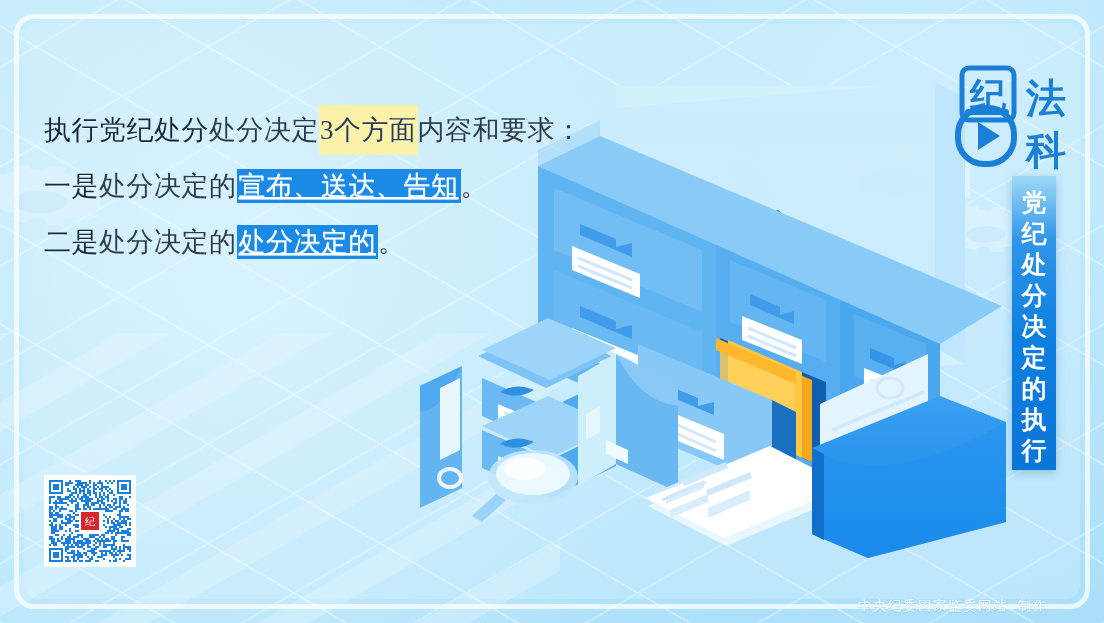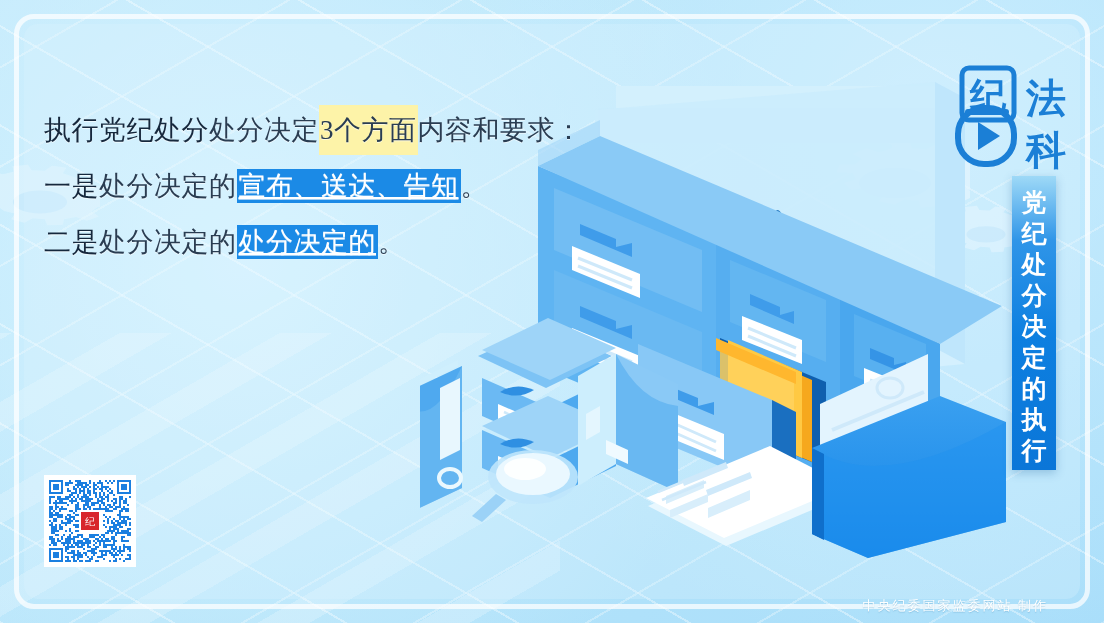--- a/index.html
+++ b/index.html
@@ -54,21 +54,21 @@
   .vbanner span{ color:#fff; font-size:25px; font-weight:bold; line-height:31px;
     font-family:"Liberation Serif",serif; }
 
   
   .qr{ position:absolute; left:44px; bottom:56px; width:92px; height:92px; background:#fff;
     padding:5px; z-index:7; }
   .qr-cv{ width:100%; height:100%; display:block; }
 
   
   .footer{ position:absolute; right:56px; bottom:8px; font-size:13px; color:#ffffff;
-    letter-spacing:2px; font-family:Liberation Sans, sans-serif; z-index:7;
+    letter-spacing:2px; font-family:Liberation Mono, monospace; z-index:7;
     text-shadow:0 1px 1px rgba(110,170,205,.55);text-align:center; }
 
   
   .illus{ position:absolute; left:420px; top:48px; width:660px; height:520px; z-index:4; }
 </style>
 </head>
 <body>
 
 <div class="poster">
 

